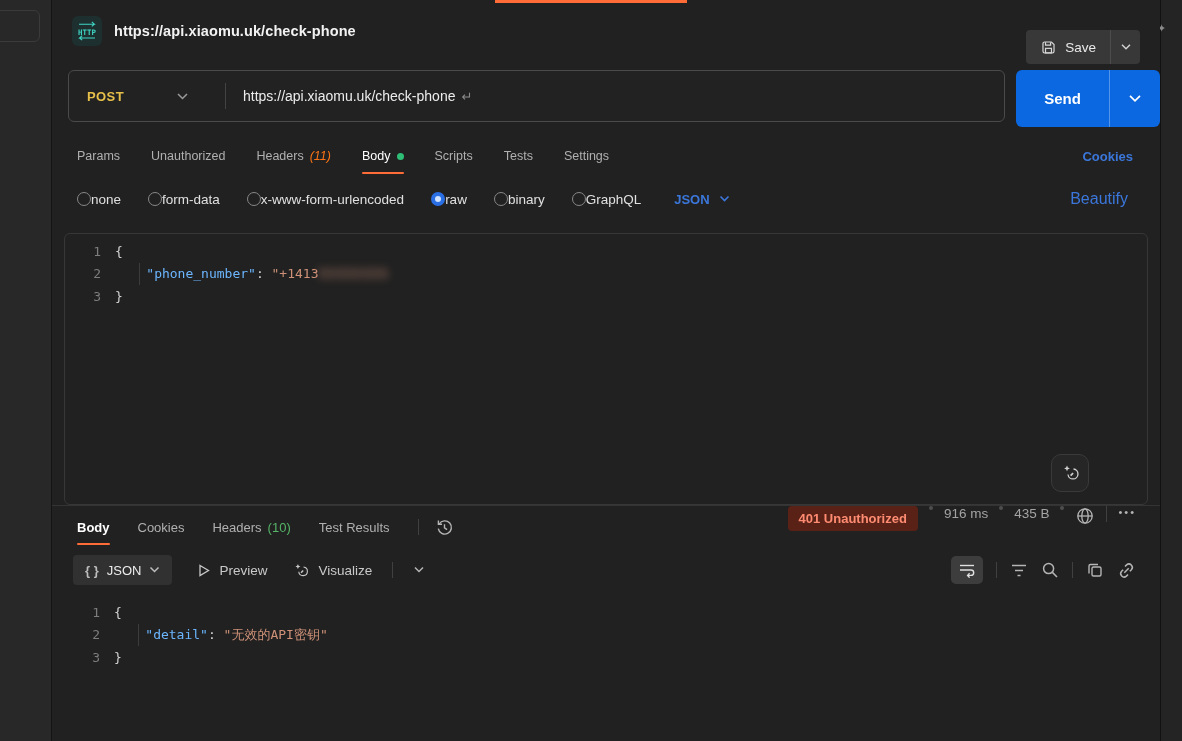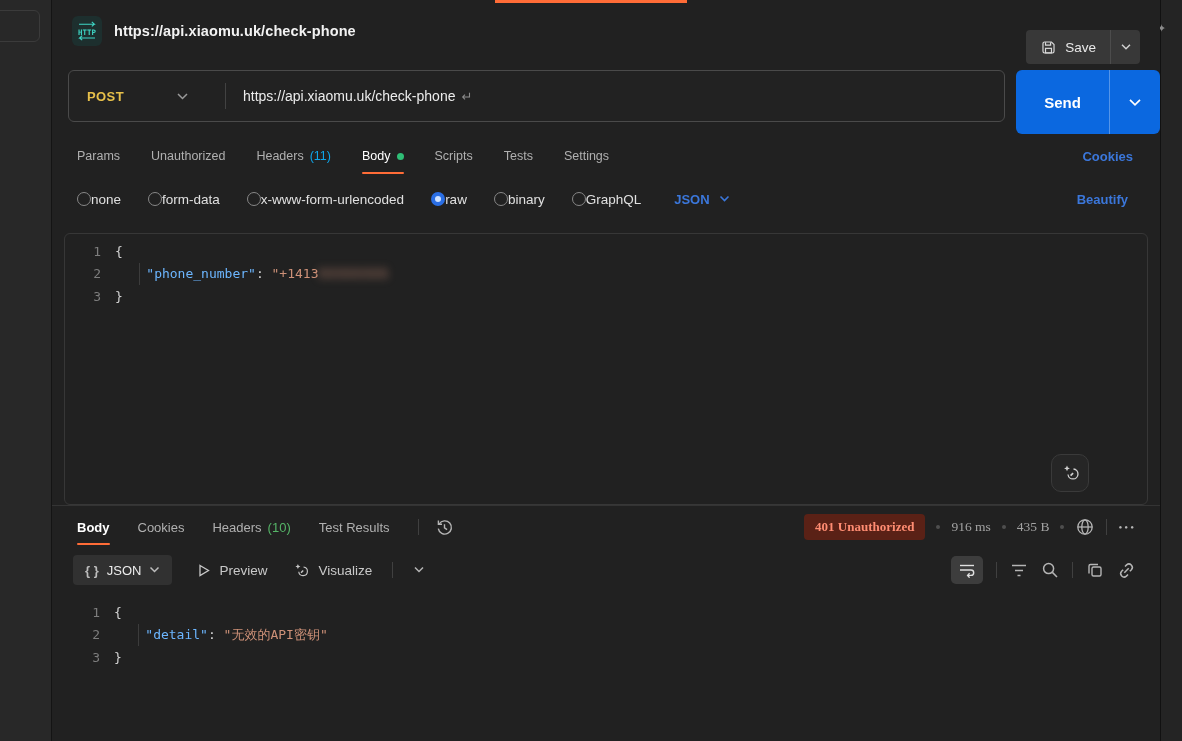--- a/index.html
+++ b/index.html
@@ -27,40 +27,40 @@
   .save-chev { width:30px; display:flex; align-items:center; justify-content:center; border-left:1px solid #4c4c4c; cursor:pointer; }
 
   
   .request-row { position:absolute; left:0; top:70px; width:100%; height:52px; }
   .url-box { position:absolute; left:16px; top:0; width:937px; height:52px; border:1px solid #4a4a4a; border-radius:6px; display:flex; align-items:center; background:#222; }
   .method-label { margin-left:18px; color:#e7c04a; font-weight:bold; font-size:13px; letter-spacing:.4px; }
   .method-chev { margin-left:52px; }
   .url-div { width:1px; height:26px; background:#424242; margin-left:36px; }
   .url-text { margin-left:17px; font-size:14px; color:#ececec; }
   .enter-hint { color:#8b8b8b; font-size:13px; margin-left:6px; }
-  .send-split { position:absolute; right:0; top:0; height:64px; display:flex; background:#0b68e0; border-radius:6px; overflow:hidden; }
+  .send-split { position:absolute; right:0; top:0; height:57px; display:flex; background:#0b68e0; border-radius:6px; overflow:hidden; }
   .send-main { width:93px; display:flex; align-items:center; justify-content:center; color:#fff; font-size:15px; font-weight:bold; cursor:pointer; }
   .send-chev { width:51px; display:flex; align-items:center; justify-content:center; border-left:1px solid rgba(255,255,255,.3); cursor:pointer; }
 
   
   .tabs-row { position:absolute; left:0; top:136px; width:100%; height:40px; display:flex; padding-left:25px; }
   .tab { position:relative; height:40px; display:flex; align-items:center; gap:6px; margin-right:31px; font-size:12.5px; color:#b0b0b0; cursor:pointer; }
-  .tab .count { color:#0ea5e9; }
+  .tab .count { color:#f97316;font-style:italic; }
   .tab.active { color:#fff; }
   .tab.active .underline { position:absolute; left:0; right:0; bottom:2px; height:2px; background:#ff6c37; border-radius:1px; }
   .tab .greendot { width:7px; height:7px; border-radius:50%; background:#2fbe76; }
   .cookies-link { position:absolute; right:27px; top:0; height:40px; display:flex; align-items:center; color:#3b77db; font-size:13px; font-weight:bold; cursor:pointer; }
 
   
   .radio-row { position:absolute; left:0; top:184px; width:100%; height:30px; display:flex; align-items:center; padding-left:25px; }
   .radio-item { display:flex; align-items:center; margin-right:27px; font-size:13.5px; color:#e0e0e0; cursor:pointer; }
   .radio { width:14px; height:14px; border:1.5px solid #878787; border-radius:50%; flex:none; }
   .radio.sel { border:4.5px solid #2a6ee4; background:#cfe2ff; }
   .fmt-select { display:flex; align-items:center; gap:9px; margin-left:6px; color:#3b77db; font-size:13px; font-weight:bold; cursor:pointer; }
-  .beautify-link { position:absolute; right:32px; color:#3b77db; font-size:13px; font-weight:bold; cursor:pointer; }
+  .beautify-link { position:absolute; right:32px; color:#3b77db; font-size:16px; font-weight:normal; cursor:pointer; }
 
   
   .editor { position:absolute; left:12px; width:1084px; background:#212121; }
   .editor.bordered { border:1px solid #373737; border-radius:6px; }
   .ed-line { display:flex; height:22.5px; align-items:center; font-size:13px; }
   .ed-gutter { width:50px; text-align:right; color:#7d7d7d; flex:none; padding-right:14px; }
   .ed-code { color:#d4d4d4; white-space:pre; }
   .tok-key { color:#6cb6ff; }
   .tok-str { color:#ce9178; }
   .blur-redact { display:inline-block; color:#cf9077; filter:blur(4px); letter-spacing:1px; }
@@ -73,21 +73,21 @@
 
   .section-divider { position:absolute; left:0; top:505px; width:100%; height:1px; background:#343434; }
 
   
   .resp-tabs-row { position:absolute; left:0; top:506px; width:100%; height:42px; display:flex; align-items:center; padding-left:25px; }
   .rtab { position:relative; height:42px; display:flex; align-items:center; gap:6px; margin-right:28px; font-size:13px; color:#b0b0b0; cursor:pointer; }
   .rtab.active { color:#fff; font-weight:bold; }
   .rtab.active .underline { position:absolute; left:0; right:0; bottom:3px; height:2px; background:#ff6c37; border-radius:1px; }
   .vdiv { width:1px; height:16px; background:#404040; margin-right:16px; }
   .icon-btn { display:flex; align-items:center; justify-content:center; cursor:pointer; }
-  .resp-meta { position:absolute; right:24px; top:0; height:42px; display:flex; align-items:center; gap:11px;font-family:Liberation Serif, serif; }
+  .resp-meta { position:absolute; right:24px; top:0; height:42px; display:flex; align-items:flex-start; gap:11px; }
   .status-badge { background:#5a2116; color:#ff8c72; font-size:13px; font-weight:bold; padding:5px 11px; border-radius:4px; }
   .meta-dot { width:4px; height:4px; border-radius:50%; background:#4e4e4e; }
   .meta-text { color:#a3a3a3; font-size:13.5px; }
   .more-dots { color:#b5b5b5; font-size:11px; letter-spacing:2px; cursor:pointer; }
 
   
   .resp-toolbar { position:absolute; left:0; top:551px; width:100%; height:38px; display:flex; align-items:center; padding-left:21px; }
   .json-pill { display:flex; align-items:center; gap:8px; background:#313131; border-radius:4px; height:30px; padding:0 12px; cursor:pointer; }
   .json-pill .braces { color:#bdbdbd; font-size:13px; font-weight:bold; }
   .json-pill .label { color:#ededed; font-size:13px; }

